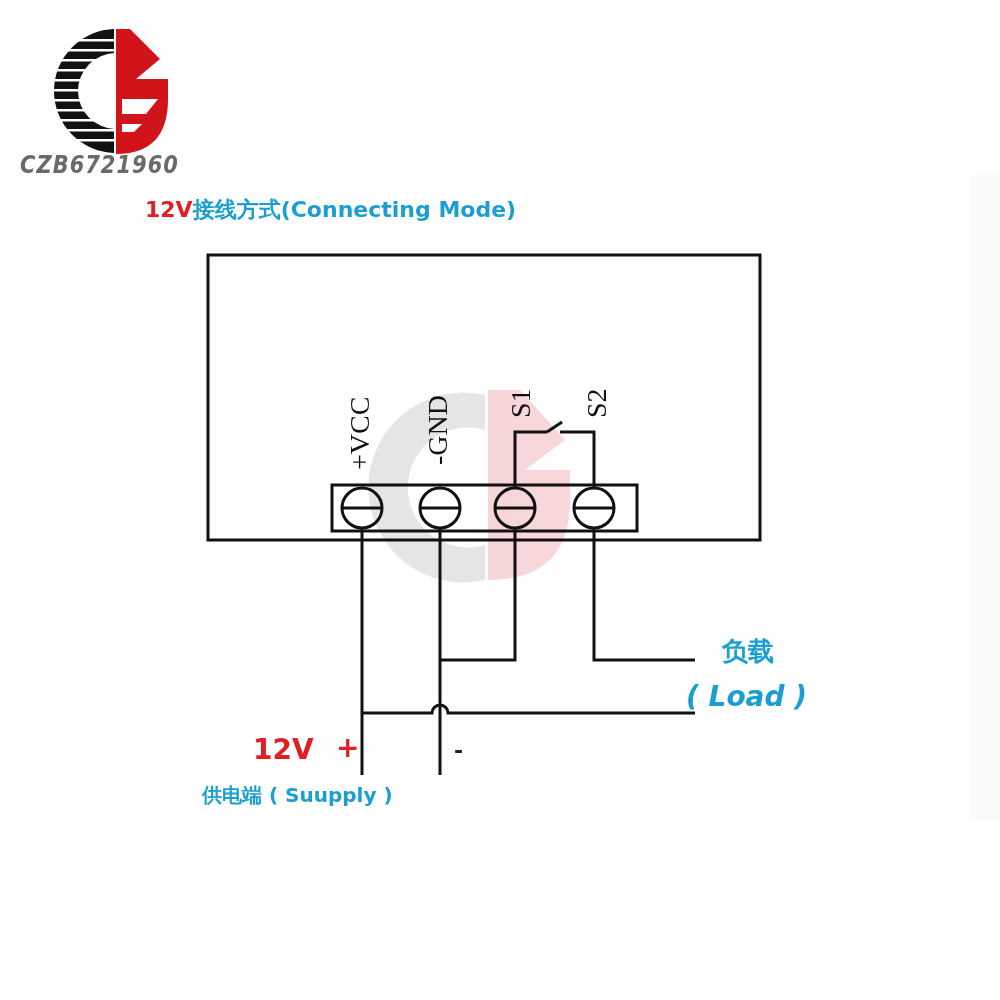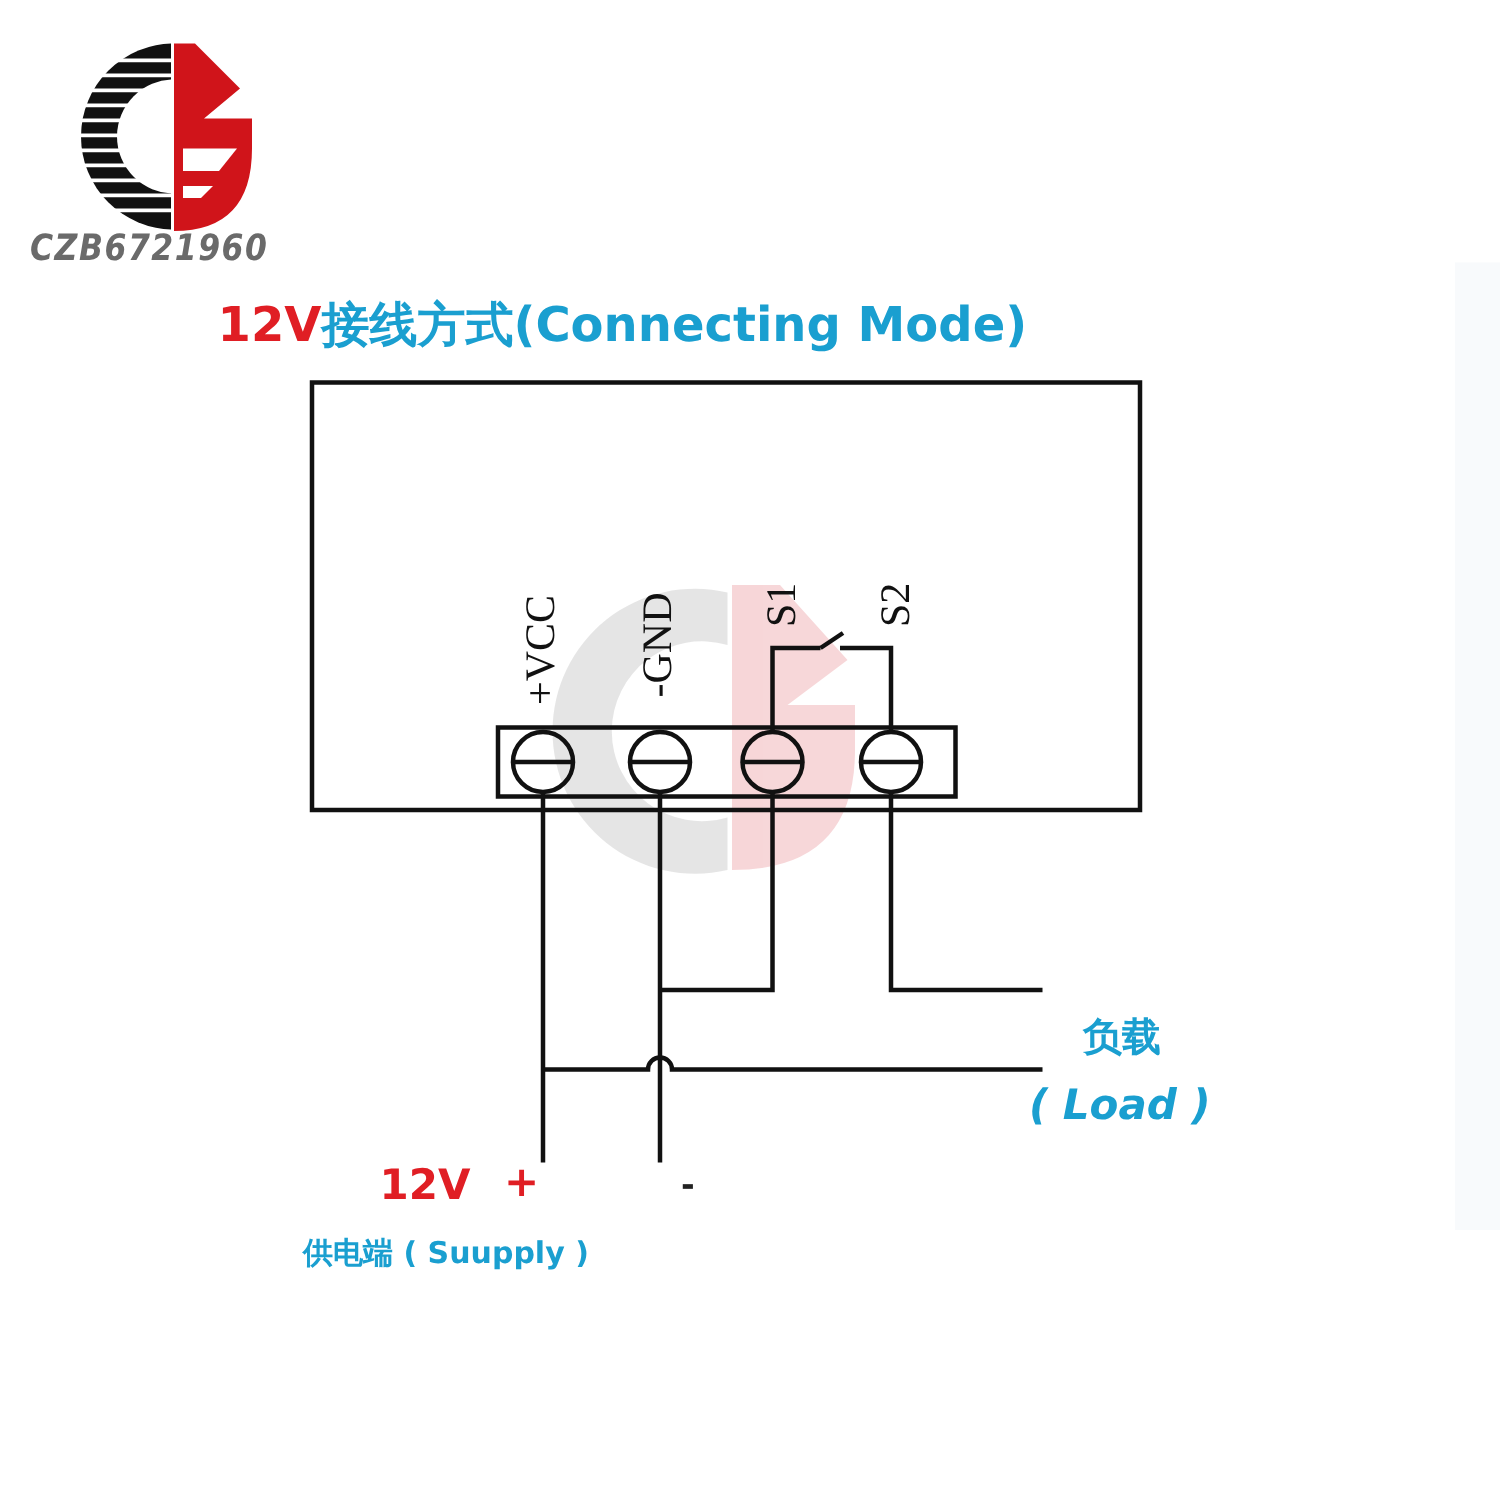--- a/index.html
+++ b/index.html
@@ -1,25 +1,25 @@
 <!DOCTYPE html>
 <html><head>
 <meta charset="utf-8">
 <style>
   html, body { margin: 0; padding: 0; background: #ffffff; }
   body { width: 1000px; height: 1000px; position: relative; overflow: hidden; font-family: "Liberation Sans", sans-serif; }
   .right-strip { position: absolute; left: 970px; top: 175px; width: 30px; height: 645px; background: #f8fafc; }
   .logo { position: absolute; left: 18px; top: 14px; width: 190px; height: 170px; }
   .logo-text { position: absolute; left: 20px; top: 153px; font-family: "DejaVu Sans", sans-serif; font-weight: bold; font-size: 21px; color: #6a6a6a; letter-spacing: 1px; font-style: italic; transform: scaleY(1.15); }
-  .title { position: absolute; left: 145px; top: 195px; font-family: "DejaVu Sans", sans-serif; font-weight: bold; font-size: 32px; white-space: nowrap; }
+  .title { position: absolute; left: 145px; top: 195px; font-family: "DejaVu Sans", sans-serif; font-weight: bold; font-size: 22px; white-space: nowrap; }
   .title .red { color: #e01e24; }
   .title .blue { color: #1a9fd0; }
   .diagram { position: absolute; left: 0; top: 0; width: 1000px; height: 1000px; }
   .term-label { font-family: "Liberation Serif", serif; font-size: 28px; fill: #111; }
-  .lbl { position: absolute; font-family: "DejaVu Sans", sans-serif; font-weight: bold; white-space: nowrap; margin-top: 40px; }
+  .lbl { position: absolute; font-family: "DejaVu Sans", sans-serif; font-weight: bold; white-space: nowrap; }
   .lbl.blue { color: #1a9fd0; }
   .lbl.red { color: #e01e24; }
   .lbl.dark { color: #222; }
 </style>
 </head>
 <body>
 
 <div class="right-strip"></div>
 
 <svg class="logo" viewBox="0 0 190 170">

